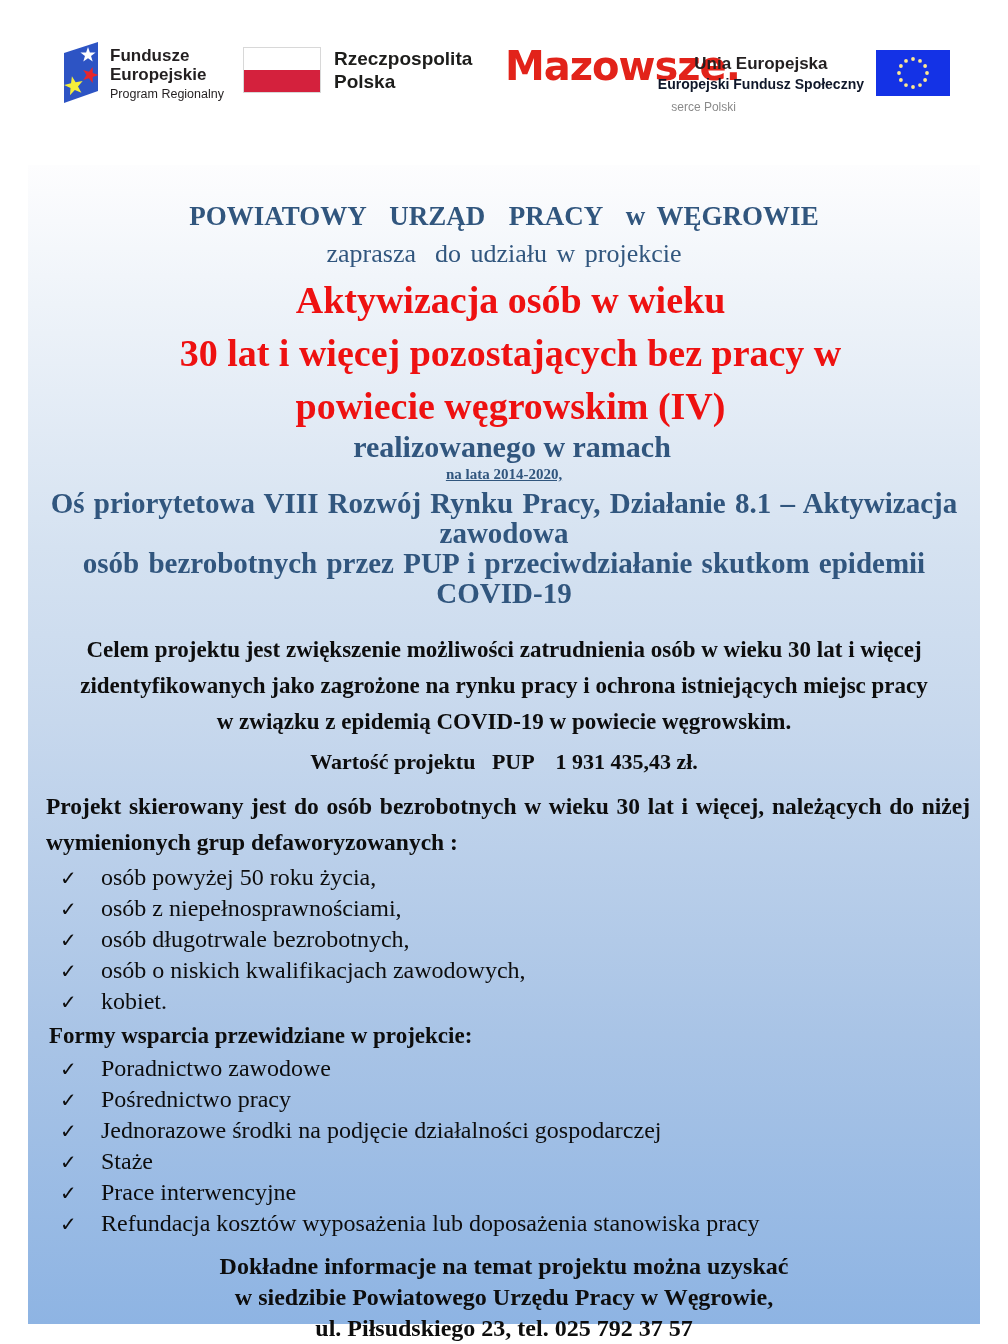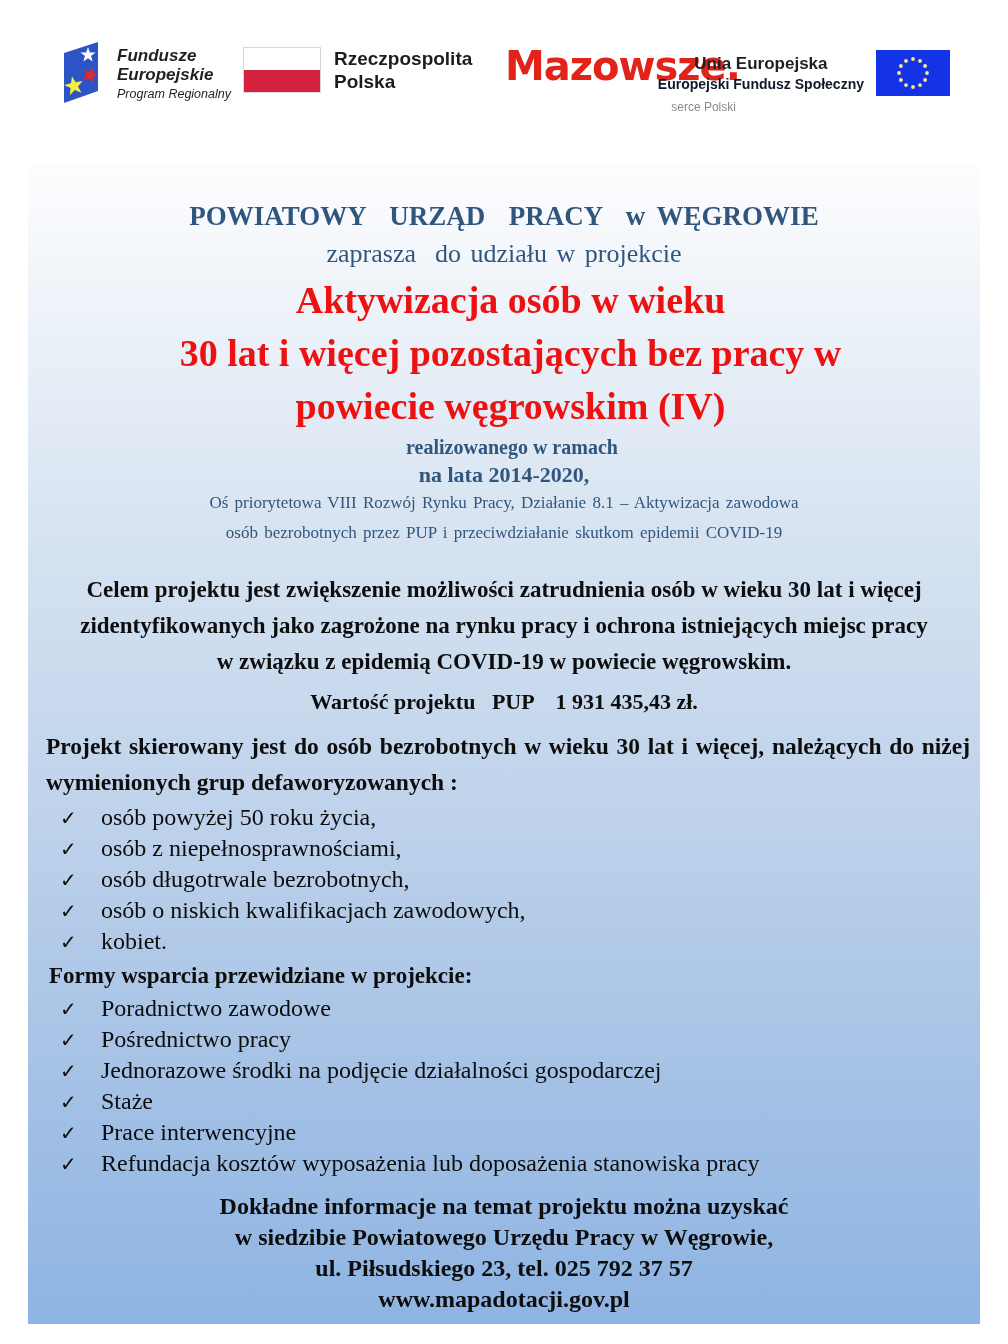--- a/index.html
+++ b/index.html
@@ -2,21 +2,21 @@
 <html><head>
 <meta charset="utf-8">
 <style>
   html,body{margin:0;padding:0;}
   body{width:1008px;height:1344px;background:#ffffff;font-family:"Liberation Serif",serif;}
   .page{position:relative;width:1008px;height:1344px;background:#ffffff;overflow:hidden;}
 
   
   .logo-header{position:relative;height:165px;background:#ffffff;}
   .logo-group{position:absolute;display:flex;align-items:center;gap:13px;}
-  .lg-fe{left:63px;top:42px;gap:18px;font-style:italic;}
+  .lg-fe{left:63px;top:42px;gap:11px;}
   .lg-pl{left:243px;top:47px;gap:13px;}
   .lg-mz{left:505px;top:46px;flex-direction:column;align-items:flex-end;}
   .lg-ue{right:58px;top:50px;gap:12px;}
 
   .fe-text .l1{font-family:"Liberation Sans",sans-serif;font-weight:bold;font-size:17px;line-height:19px;color:#231f20;}
   .fe-text .l3{font-family:"Liberation Sans",sans-serif;font-size:12.5px;color:#231f20;margin-top:3px;}
 
   .pl-flag{width:78px;height:46px;border:1px solid #d8d8d8;box-sizing:border-box;display:flex;flex-direction:column;}
   .pl-flag .white{flex:1;background:#ffffff;}
   .pl-flag .red{flex:1;background:#d4213d;}
@@ -33,24 +33,24 @@
   
   .panel{
     margin:0 28px;height:1159px;box-sizing:border-box;
     background:linear-gradient(180deg,#fdfdfe 0%,#eef3f9 12%,#d5e2f1 33%,#c7d8ed 48%,#a9c4e6 75%,#8eb4e3 100%);
     text-align:center;padding-top:33px;
   }
   .pre{white-space:pre-wrap;}
   .org-title{font-size:27px;font-weight:bold;color:#31567e;line-height:36px;word-spacing:5px;}
   .invite{font-size:26px;color:#31567e;line-height:40px;word-spacing:3px;}
   .red-title{font-size:38px;font-weight:bold;color:#ee1111;line-height:53px;margin-left:13px;}
-  .realized{font-size:20px;font-weight:bold;color:#31567e;line-height:28px;margin-left:16px;}
+  .realized{font-size:30px;font-weight:bold;color:#31567e;line-height:28px;margin-left:16px;}
   .program{font-size:26px;font-weight:bold;color:#31567e;line-height:31px;word-spacing:3px;}
-  .years{font-size:22px;font-weight:bold;color:#31567e;line-height:27px;}
-  .axis{font-size:17px;font-weight:normal;color:#31567e;line-height:30px;word-spacing:2px;}
+  .years{font-size:15px;font-weight:bold;color:#31567e;line-height:27px;text-decoration:underline;}
+  .axis{font-size:29px;font-weight:bold;color:#31567e;line-height:30px;word-spacing:2px;}
   .goal{margin-top:24px;font-size:23px;font-weight:bold;color:#0d0d0d;line-height:36px;}
   .value-line{margin-top:8px;font-size:22px;font-weight:bold;color:#0d0d0d;line-height:28px;}
   .intro{margin:12px 10px 0 18px;font-size:23.5px;font-weight:bold;color:#0d0d0d;line-height:36px;text-align:justify;}
   ul.check-list{list-style:none;margin:2px 0 0 0;padding:0;text-align:left;}
   ul.check-list li{display:flex;align-items:baseline;padding-left:32px;font-size:24px;color:#0d0d0d;line-height:30px;}
   ul.check-list .chk{width:22px;flex:0 0 22px;font-family:"DejaVu Sans",sans-serif;font-size:20px;margin-right:19px;}
   .forms-heading{margin-top:4px;padding-left:21px;text-align:left;font-size:23px;font-weight:bold;color:#0d0d0d;line-height:30px;}
   .footer{margin-top:12px;font-size:24px;font-weight:bold;color:#0d0d0d;line-height:31px;}
 </style>
 </head>

